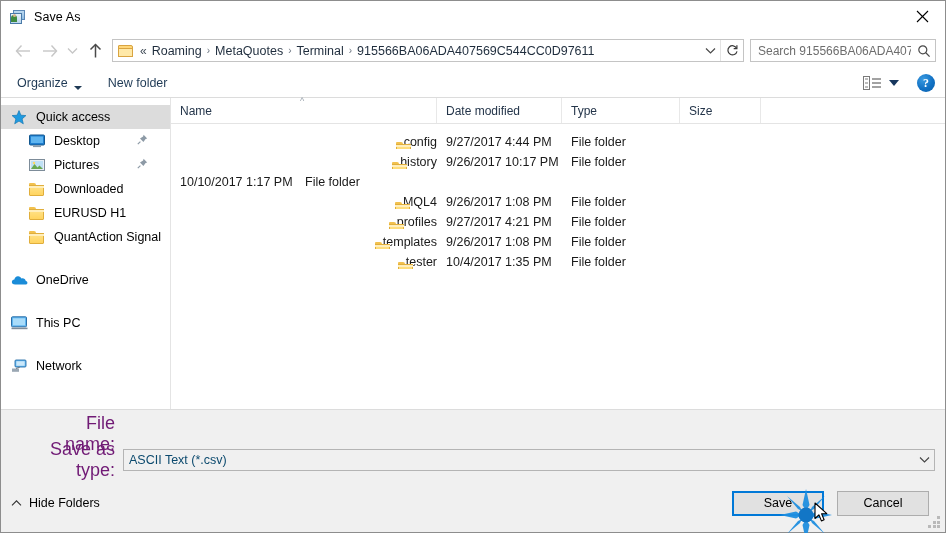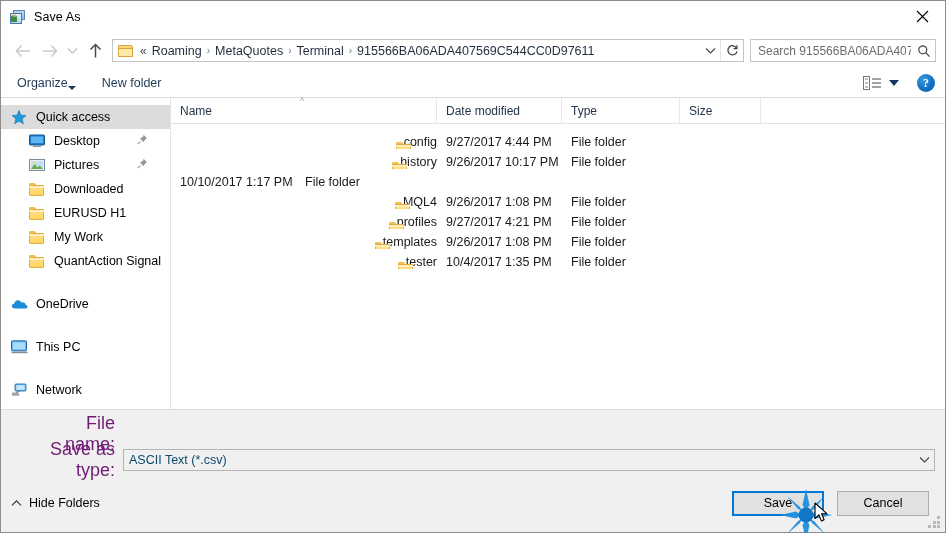--- a/index.html
+++ b/index.html
@@ -151,21 +151,21 @@
   
   .cmdbar {
     height: 29px; min-height: 29px;
     display: flex; align-items: center;
     border-bottom: 1px solid #dcdcdc;
     padding: 0 10px 0 16px;
     box-sizing: border-box;
   }
   .cmd-item {
     color: #1f3a55; font-size: 12.5px;
-    display: flex; align-items: flex-end; 
+    display: flex; align-items: flex-end; gap: 6px;
     margin-right: 26px;
   }
   .cmd-caret {
     width: 0; height: 0;
     border-left: 4px solid transparent;
     border-right: 4px solid transparent;
     border-top: 4px solid #1f3a55;
   }
   .cmd-spacer { flex: 1 1 auto; }
   .view-ico { display:flex; align-items:center; gap:7px; margin-right: 18px;}
@@ -527,30 +527,20 @@
         <span class="side-ico">
           <span class="fldr">
               <i class="tab"></i>
               <i class="bdy"></i>
               <i class="lip"></i>
             </span>
         </span>
         <span class="side-label">EURUSD H1</span>
       </div>
 
-      <div class="side-row indent">
-        <span class="side-ico">
-          <span class="fldr">
-              <i class="tab"></i>
-              <i class="bdy"></i>
-              <i class="lip"></i>
-            </span>
-        </span>
-        <span class="side-label">My Work</span>
-      </div>
 
       <div class="side-row indent">
         <span class="side-ico">
           <span class="fldr">
               <i class="tab"></i>
               <i class="bdy"></i>
               <i class="lip"></i>
             </span>
         </span>
         <span class="side-label">QuantAction Signal</span>

